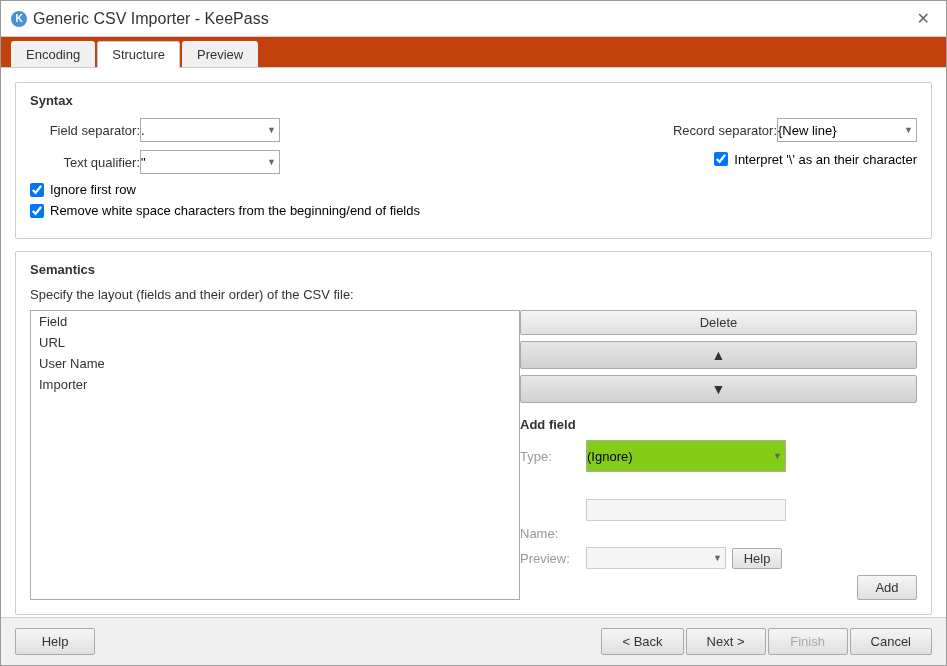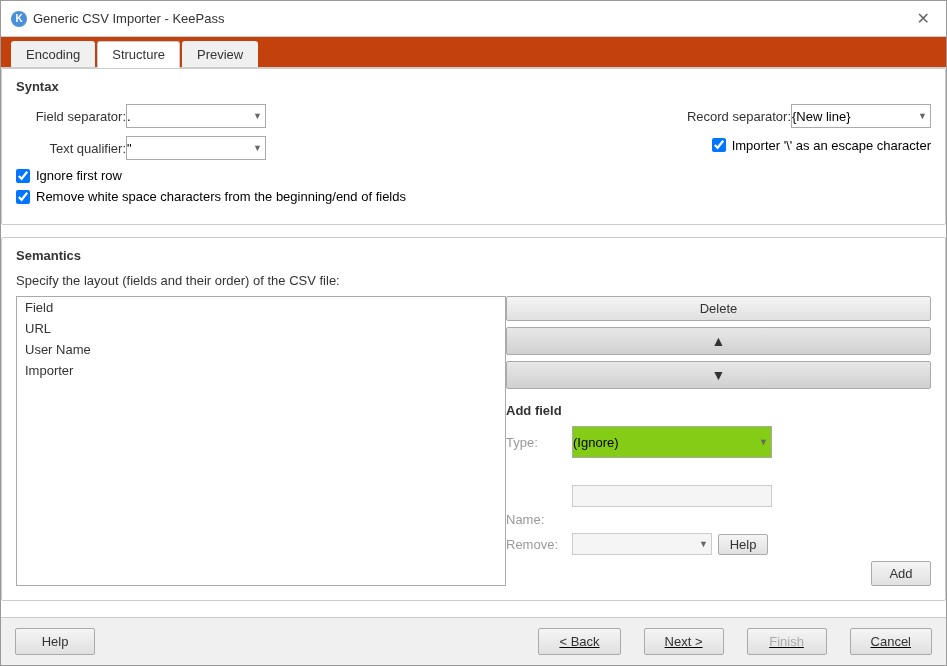--- a/index.html
+++ b/index.html
@@ -41,21 +41,21 @@
       background: #4a90d9;
       border-radius: 50%;
       display: flex;
       align-items: center;
       justify-content: center;
       color: white;
       font-size: 10px;
       font-weight: bold;
     }
     .title-bar-title {
-      font-size: 13px;
+      font-size: 16px;
       color: #333;
     }
     .title-bar-close {
       background: none;
       border: none;
       font-size: 16px;
       cursor: pointer;
       color: #666;
       padding: 2px 6px;
     }
@@ -80,20 +80,21 @@
     .tab.active {
       background: #fff;
       border-color: #ccc;
       border-bottom-color: #fff;
       margin-bottom: -1px;
       z-index: 1;
     }
     .content {
       flex: 1;
       background: #fff;
+      padding: 14px;
       overflow-y: auto;
     }
     .section {
       border: 1px solid #ccc;
       border-radius: 2px;
       margin-bottom: 12px;
       padding: 10px 14px 14px;
       position: relative;
     }
     .section-title {
@@ -221,22 +222,21 @@
     .footer {
       background: #f0f0f0;
       border-top: 1px solid #ccc;
       padding: 10px 14px;
       display: flex;
       align-items: center;
       justify-content: space-between;
     }
     .footer-right {
       display: flex;
-      gap: 23px;
-      text-decoration: underline;
+      gap: 2px;
     }
     .btn-footer {
       border: 1px solid #aaa;
       background: linear-gradient(to bottom, #f5f5f5, #e0e0e0);
       padding: 5px 20px;
       font-size: 13px;
       cursor: pointer;
       color: #333;
       min-width: 80px;
       border-radius: 2px;
@@ -351,21 +351,21 @@
         <div class="select-wrapper">
           <select>
             <option>"</option>
             <option>'</option>
             <option>None</option>
           </select>
         </div>
         <span style="flex:1"></span>
         <label class="checkbox-row" style="min-width:unset;">
           <input type="checkbox" checked="" style="">
-          <span>Importer '\' as an escape character</span>
+          <span>Interpret '\' as an their character</span>
         </label>
       </div>
 
       <div class="checkbox-row">
         <input type="checkbox" checked="" style="">
         <span>Ignore first row</span>
       </div>
 
       <div class="checkbox-row">
         <input type="checkbox" checked="" style="">
@@ -409,21 +409,21 @@
                 </select>
               </div>
             </div>
 
             <div class="add-field-row">
               <span class="add-field-label" style="color:#999;margin-top:48px;">Name:</span>
               <input type="text" class="add-field-input" style="width: 200px;">
             </div>
 
             <div class="add-field-row">
-              <span class="add-field-label" style="color:#999;">Remove:</span>
+              <span class="add-field-label" style="color:#999;">Preview:</span>
               <div class="format-wrapper">
                 <div class="format-select-wrapper">
                   <select>
                     <option></option>
                   </select>
                 </div>
                 <button class="btn" style="min-width:50px; padding: 2px 10px;">Help</button>
               </div>
             </div>
 

